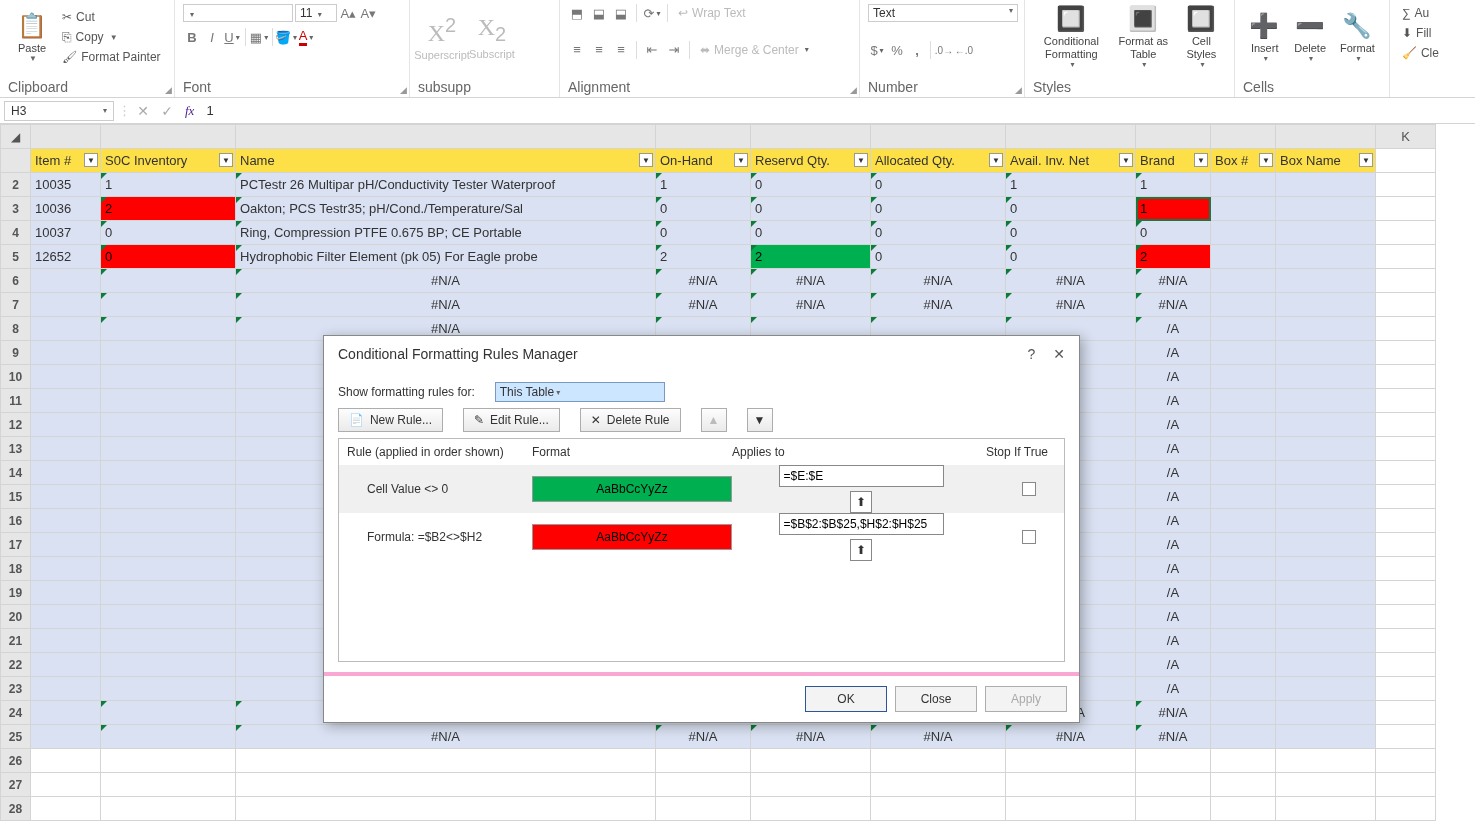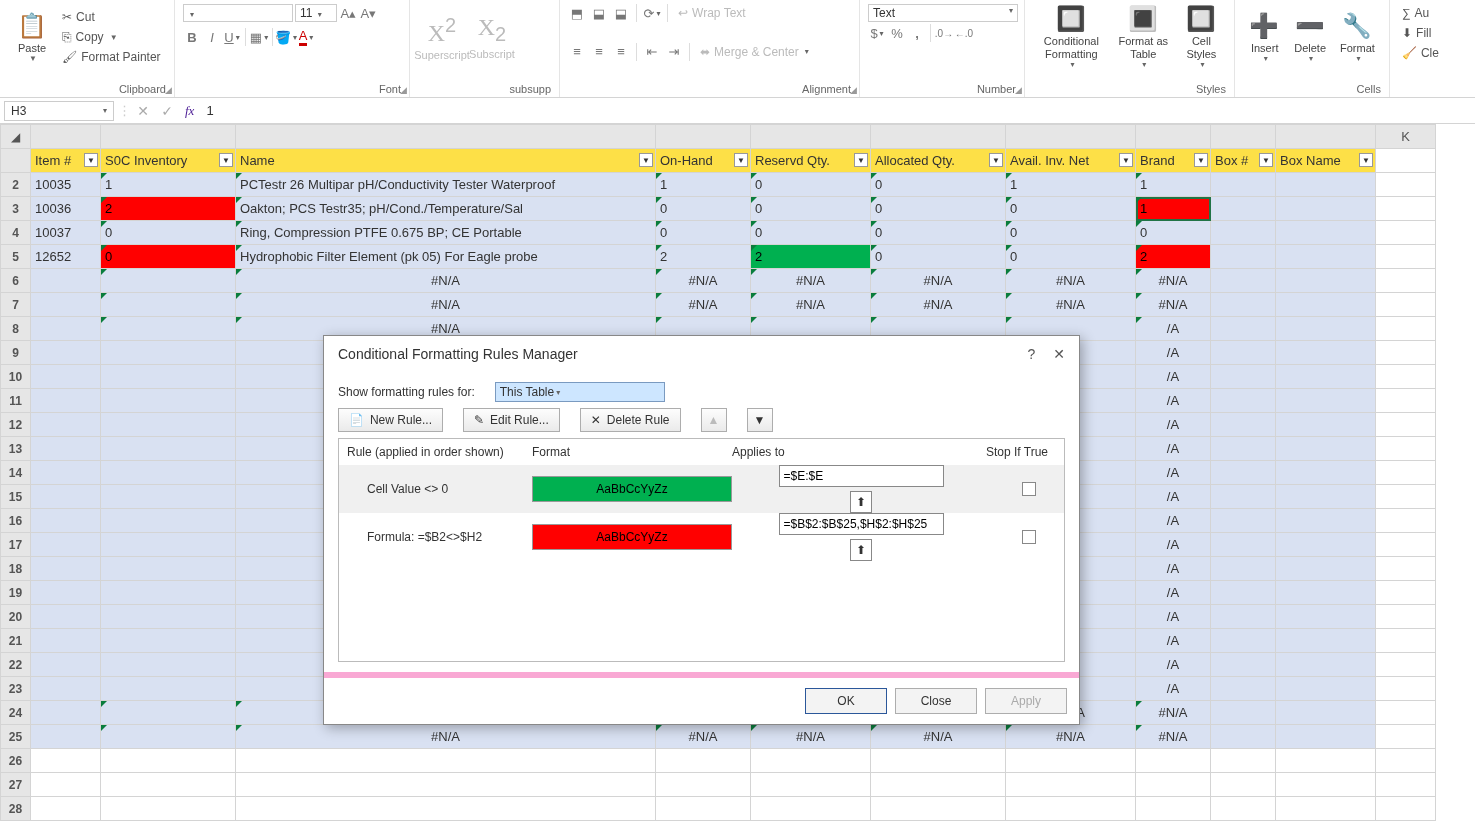--- a/index.html
+++ b/index.html
@@ -1,21 +1,21 @@
 <!DOCTYPE html>
 <html><head>
 <meta charset="utf-8">
 <style>
 * { box-sizing: border-box; margin: 0; padding: 0; font-family: "Segoe UI", Tahoma, sans-serif; }
 body { background: #fff; font-size: 13px; color: #333; overflow: hidden; width: 1475px; height: 838px; position: relative; }
 
 
 .ribbon { display: flex; border-bottom: 1px solid #d4d4d4; height: 98px; background: #fff; }
 .ribbon-group { border-right: 1px solid #e5e5e5; padding: 4px 8px 2px; display: flex; flex-direction: column; justify-content: space-between; }
-.ribbon-group-title { text-align: right; font-size: 11px; color: #666; padding-top: 2px; }
+.ribbon-group-title { text-align: left; font-size: 14px; color: #666; padding-top: 2px; }
 .ribbon-row { display: flex; gap: 2px; align-items: center; }
 .ribbon-btn-lg { display: flex; flex-direction: column; align-items: center; justify-content: center; width: 48px; height: 66px; cursor: pointer; font-size: 11px; color:#444; }
 .ribbon-btn-lg .ic { font-size: 24px; margin-bottom: 2px; }
 .ribbon-btn-sm { display: flex; align-items: center; gap: 4px; font-size: 12px; color:#555; padding: 2px 4px; cursor: pointer; }
 .ribbon-ic { width:18px; height:18px; display:inline-flex; align-items:center; justify-content:center; font-size:13px; color:#777; border:1px solid transparent; }
 .font-box{border:1px solid #ccc; padding:1px 4px; font-size:12px; background:#fff;}
 .disabled{color:#bbb !important;}
 .launcher{font-size:9px;color:#999;position:absolute;right:2px;bottom:2px;}
 
 
@@ -59,21 +59,21 @@
 .rule-row.selected{background:#f0f0f0;}
 .rule-row .c1{width:185px;padding-left:20px;}
 .rule-row .c2{width:200px;display:flex;align-items:center;justify-content:center;color:#000;border:1px solid #999;height:26px;}
 .rule-row .c2.green{background:#00b050;}
 .rule-row .c2.red{background:#ff0000;}
 .rule-row .c3{width:250px;padding-left:8px;display:flex;gap:4px;align-items:center;flex-direction:column;}
 .rule-row .c3 input{flex:1;border:1px solid #888;padding:3px 4px;font-size:12px;}
 .rule-row .c3 .pick{border:1px solid #888;width:22px;height:22px;display:flex;align-items:center;justify-content:center;background:#fff;}
 .rule-row .c4{flex:1;display:flex;justify-content:flex-end;padding-right:20px;}
 .chk{width:14px;height:14px;border:1px solid #888;background:#fff;}
-.dlg-foot{border-top:6px solid #f9a8d4;padding:10px 12px;display:flex;justify-content:flex-end;gap:8px;}
+.dlg-foot{border-top:4px solid #f9a8d4;padding:10px 12px;display:flex;justify-content:flex-end;gap:8px;}
 .dlg-foot .btn{border:1px solid #adadad;background:#f3f3f3;width:82px;text-align:center;padding:5px 0;cursor:pointer;}
 .dlg-foot .btn.primary{border:1px solid #2b579a;}
 .dlg-foot .btn.dis{color:#aaa;}
 
 .vline{width:1px;background:#ddd;align-self:stretch;margin:0 2px;}
 
 .caret{font-size:8px;color:#666;margin-left:2px;}
 </style>
 </head>
 <body>
@@ -179,21 +179,21 @@
           <span>⬌</span>
           <span>Merge &amp; Center</span>
           <span class="caret">▾</span>
         </div>
     </div>
     <div class="ribbon-group-title">Alignment</div>
     <span class="launcher">◢</span>
   </div>
 
   <div class="ribbon-group" style="width:165px;position:relative">
-    <div style="display:flex;flex-direction:column;gap:2px;">
+    <div style="display:flex;flex-direction:column;gap:19px;">
       <div class="font-box" style="width:150px"><span>Text</span><span class="caret" style="float:right">▾</span></div>
       <div class="ribbon-row">
         <span class="ribbon-ic">$<span class="caret">▾</span></span>
         <span class="ribbon-ic">%</span>
         <span class="ribbon-ic">
             <b>,</b>
           </span>
         <span class="vline"></span>
         <span class="ribbon-ic" style="font-size:10px">.0→</span>
         <span class="ribbon-ic" style="font-size:10px">←.0</span>

